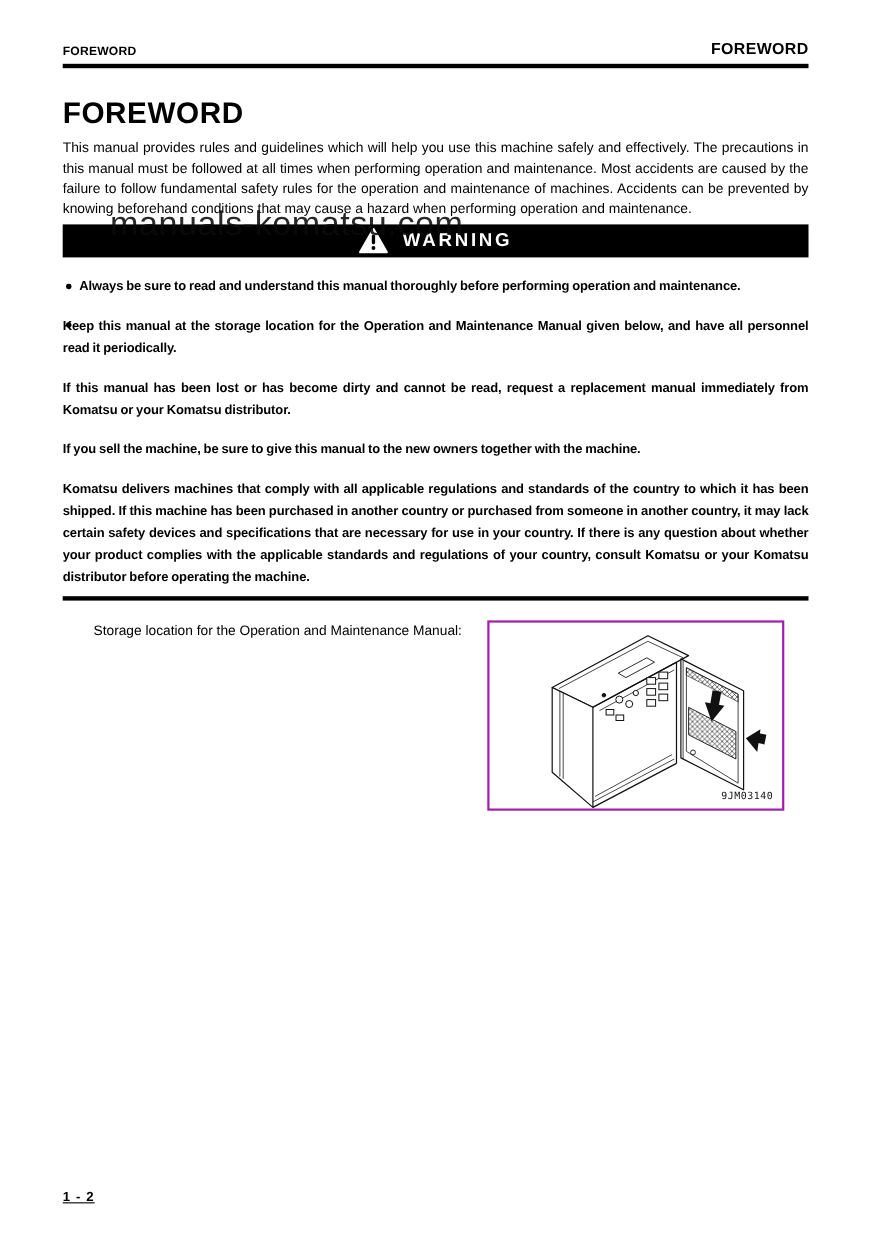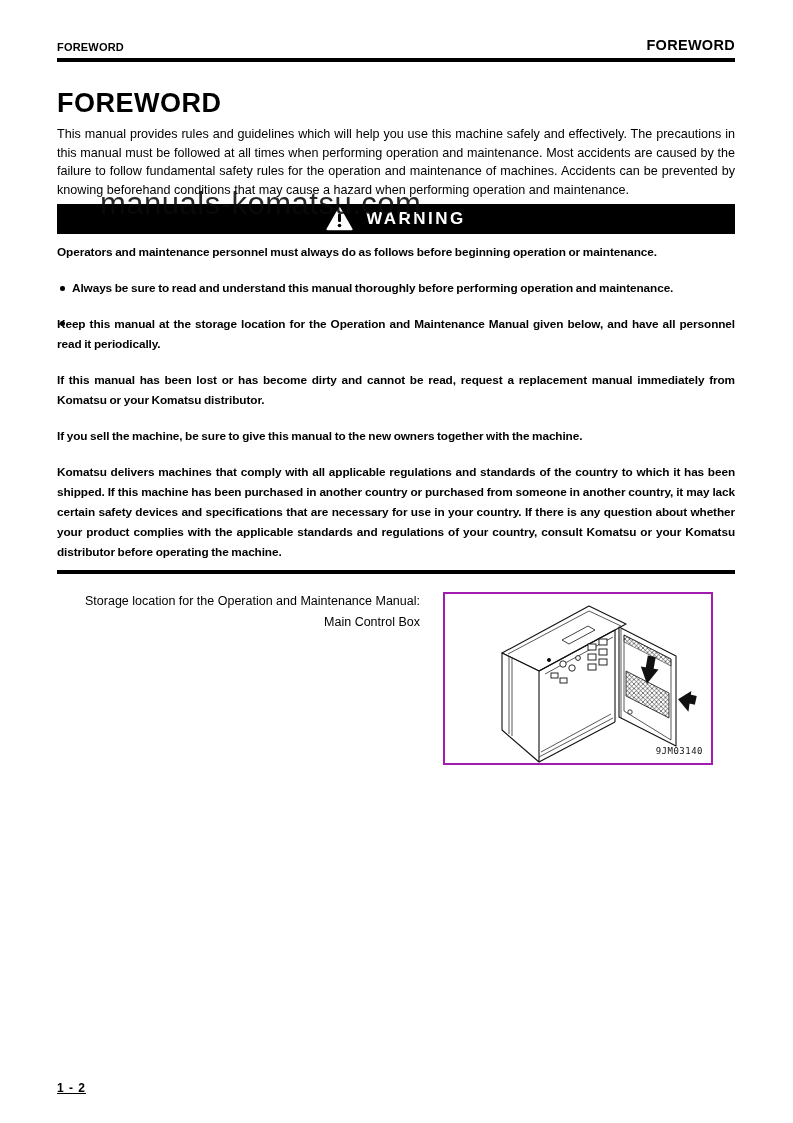--- a/index.html
+++ b/index.html
@@ -68,21 +68,20 @@
 
   <div class="warning-banner">
     <svg width="27" height="24" viewBox="0 0 30 27">
       <path d="M15 1.5 L28.5 25 H1.5 Z" fill="#ffffff" stroke="#ffffff" stroke-width="2.4" stroke-linejoin="round"></path>
       <rect x="13.3" y="7.2" width="3.4" height="9.6" rx="1.4" fill="#000000"></rect>
       <circle cx="15" cy="20.8" r="2" fill="#000000"></circle>
     </svg>
     <span class="warning-label">WARNING</span>
   </div>
 
-  <p class="bold-text warning-lead">Operators and maintenance personnel must always do as follows before beginning operation or maintenance.</p>
 
   <div class="bullet-list">
     <div class="bullet-item bold-text">
       <span class="bullet-dot"></span>
       <span>Always be sure to read and understand this manual thoroughly before performing operation and maintenance.</span>
     </div>
     <div class="bullet-item bold-text">
       <span class="bullet-dot"></span>
     </div>
   </div>
@@ -90,21 +89,20 @@
   <p class="bold-text para">Keep this manual at the storage location for the Operation and Maintenance Manual given below, and have all personnel read it periodically.</p>
   <p class="bold-text para">If this manual has been lost or has become dirty and cannot be read, request a replacement manual immediately from Komatsu or your Komatsu distributor.</p>
   <p class="bold-text para">If you sell the machine, be sure to give this manual to the new owners together with the machine.</p>
   <p class="bold-text para">Komatsu delivers machines that comply with all applicable regulations and standards of the country to which it has been shipped. If this machine has been purchased in another country or purchased from someone in another country, it may lack certain safety devices and specifications that are necessary for use in your country. If there is any question about whether your product complies with the applicable standards and regulations of your country, consult Komatsu or your Komatsu distributor before operating the machine.</p>
 
   <div class="divider"></div>
 
   <div class="figure-row">
     <div class="figure-caption">
       <div>Storage location for the Operation and Maintenance Manual:</div>
-      <div>Main Control Box</div>
     </div>
 
     <div class="figure-box">
       <svg viewBox="0 0 266 169">
         <defs>
           <pattern id="xh" width="4.5" height="4.5" patternUnits="userSpaceOnUse">
             <path d="M0,0L4.5,4.5M4.5,0L0,4.5" stroke="#111" stroke-width="0.55" fill="none"></path>
           </pattern>
         </defs>
 

